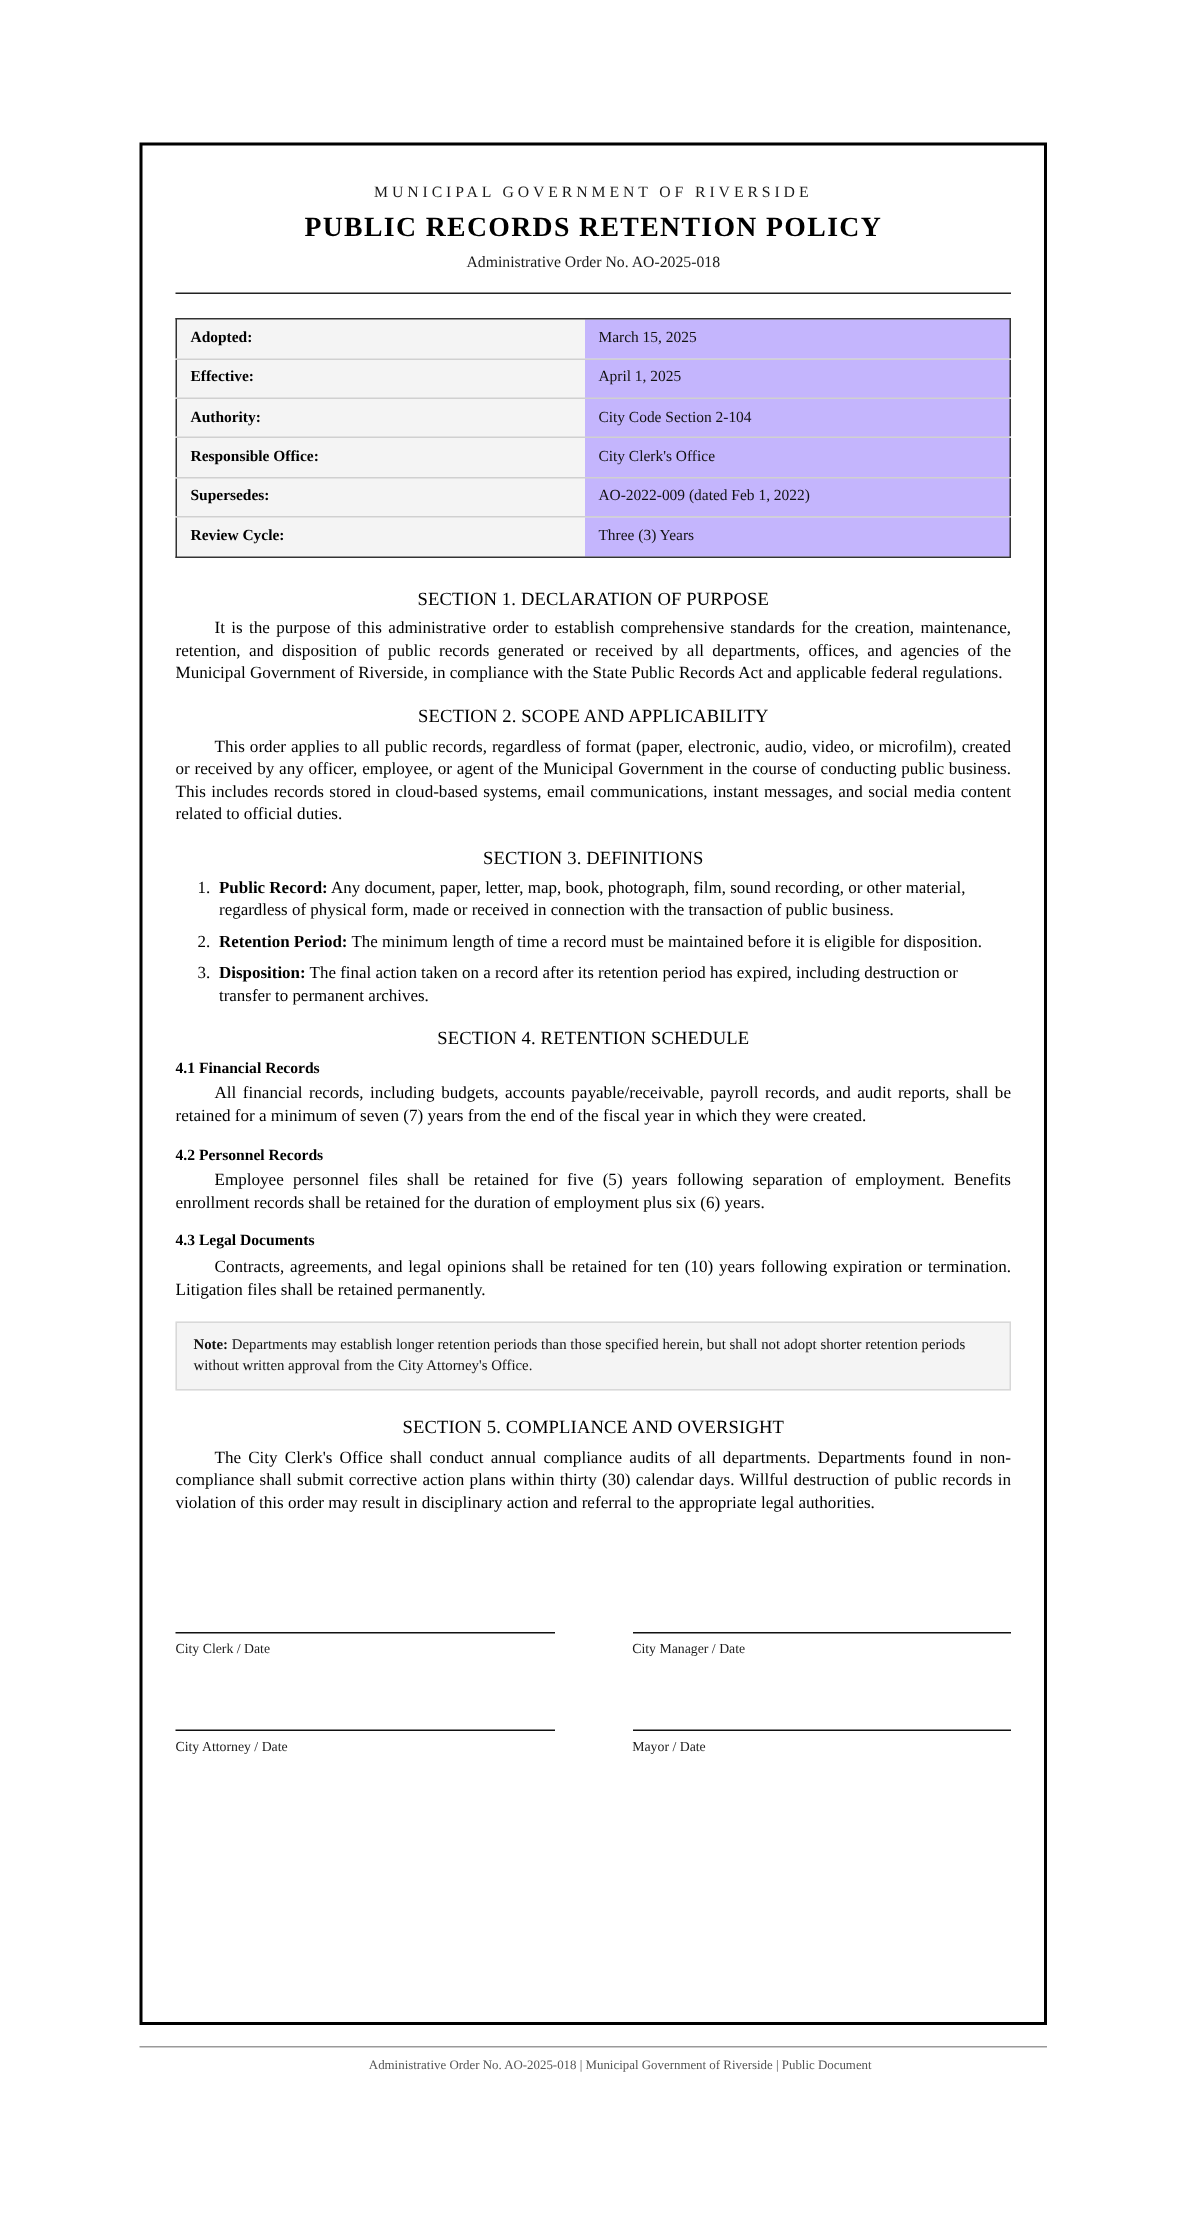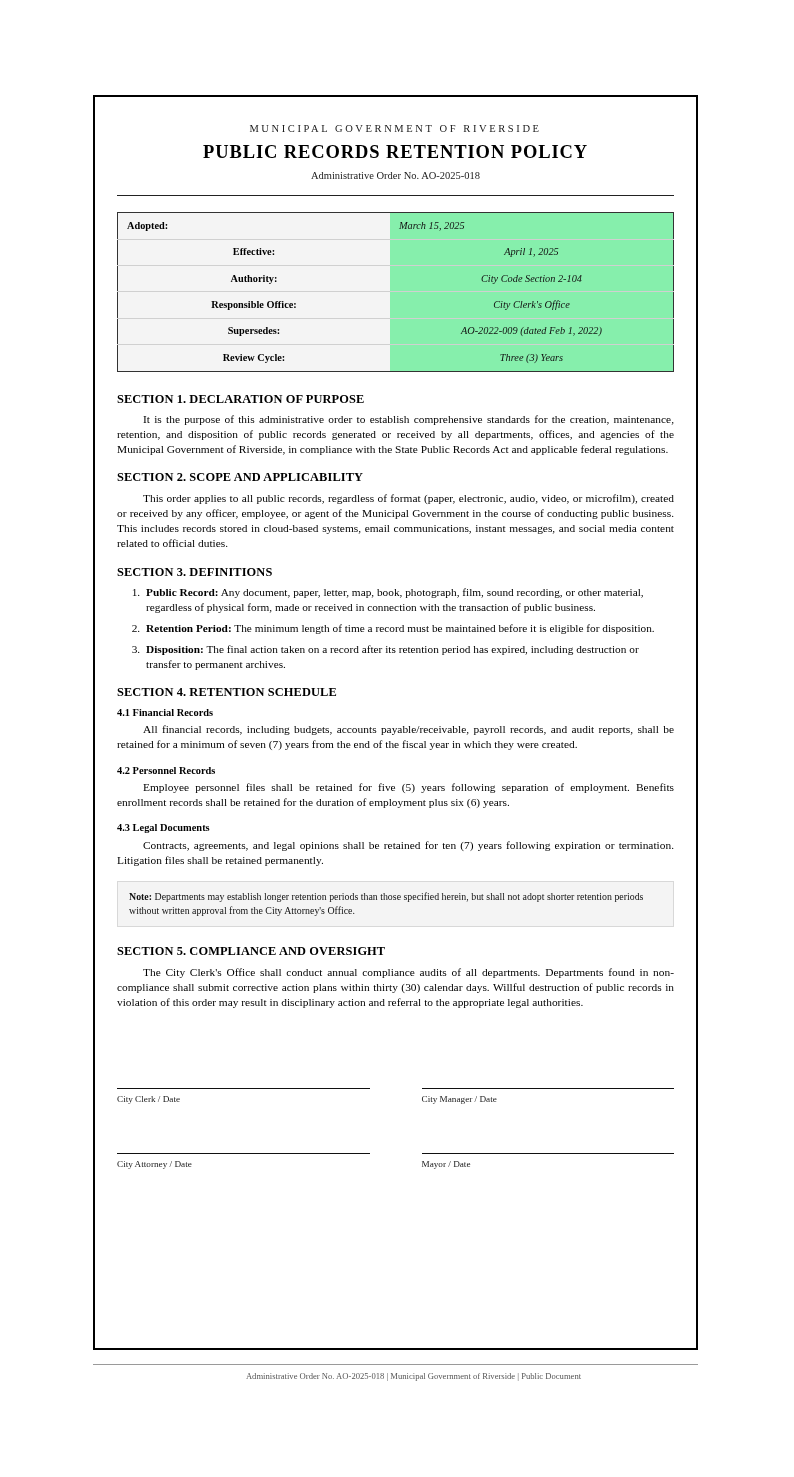--- a/index.html
+++ b/index.html
@@ -72,47 +72,46 @@
   
   .meta-table {
     width: 100%;
     border-collapse: collapse;
     border: 1.3px solid #333;
     font-size: 10.3px;
     margin-bottom: 20px;
   }
   .meta-table tr + tr td {
     border-top: 0.9px solid #d0d0d0;
-    text-align: center;
   }
   .meta-table td {
     padding: 6.5px 9px;
     vertical-align: middle;
     line-height: 1.2;
     margin-top: 45px;
   }
   .meta-label {
     width: 49%;
     background: #f4f4f4;
     font-weight: bold;
     color: #000;
   }
   .meta-value {
-    background: #86efac;
+    background: #c4b5fd;
     color: #111;
-    font-style: italic;
   }
 
   
   .section-heading {
     font-size: 12.4px;
-    font-weight: bold;
+    font-weight: normal;
     margin: 0 0 5px 0;
     line-height: 1.25;
     letter-spacing: 0.1px;
+    text-align: center;
   }
   .section-block { margin-bottom: 13px; }
 
   .body-para {
     font-size: 11.4px;
     line-height: 1.33;
     text-align: justify;
     text-indent: 26px;
     margin: 0 0 2px 0;
     hyphens: none;
@@ -270,21 +269,21 @@
         <p class="body-para">All financial records, including budgets, accounts payable/receivable, payroll records, and audit reports, shall be retained for a minimum of seven (7) years from the end of the fiscal year in which they were created.</p>
       </div>
 
       <div class="sub-block">
         <div class="sub-heading">4.2 Personnel Records</div>
         <p class="body-para">Employee personnel files shall be retained for five (5) years following separation of employment. Benefits enrollment records shall be retained for the duration of employment plus six (6) years.</p>
       </div>
 
       <div class="sub-block">
         <div class="sub-heading">4.3 Legal Documents</div>
-        <p class="body-para">Contracts, agreements, and legal opinions shall be retained for ten (7) years following expiration or termination. Litigation files shall be retained permanently.</p>
+        <p class="body-para">Contracts, agreements, and legal opinions shall be retained for ten (10) years following expiration or termination. Litigation files shall be retained permanently.</p>
       </div>
     </div>
 
     <div class="note-box">
       <span class="note-label">Note:</span><span> Departments may establish longer retention periods than those specified herein, but shall not adopt shorter retention periods without written approval from the City Attorney's Office.</span>
     </div>
 
     <div class="section-block">
       <div class="section-heading">SECTION 5. COMPLIANCE AND OVERSIGHT</div>
       <p class="body-para">The City Clerk's Office shall conduct annual compliance audits of all departments. Departments found in non-compliance shall submit corrective action plans within thirty (30) calendar days. Willful destruction of public records in violation of this order may result in disciplinary action and referral to the appropriate legal authorities.</p>

